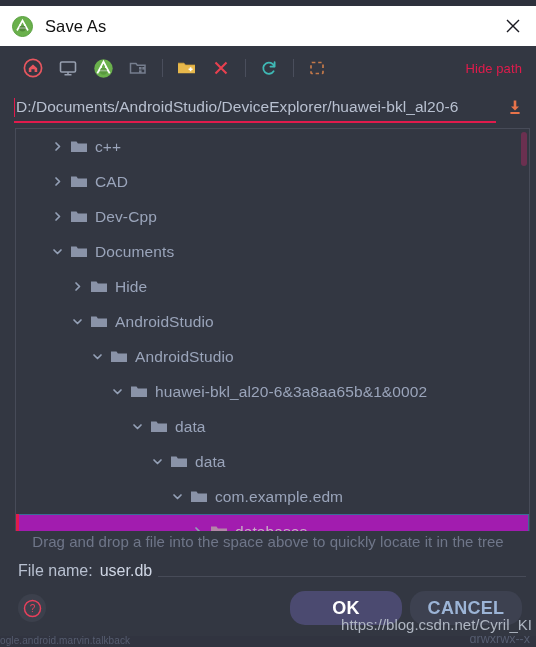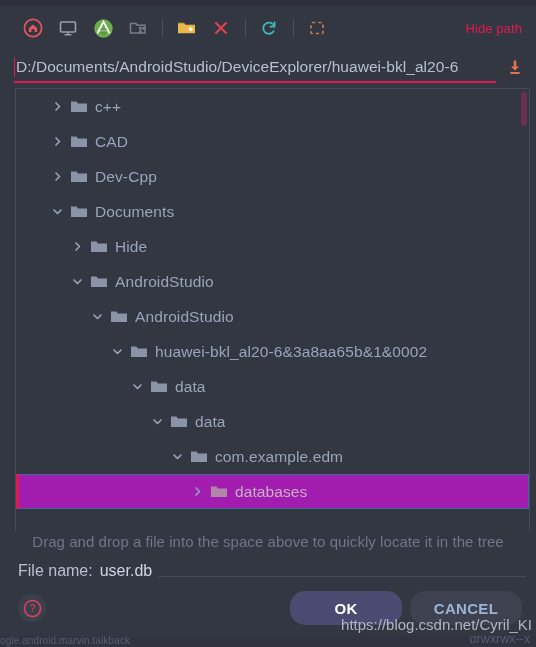--- a/index.html
+++ b/index.html
@@ -313,21 +313,21 @@
     cursor: pointer;
     flex: 0 0 auto;
   }
   .footer-spacer { flex: 1 1 auto; }
   .btn {
     min-width: 84px;
     height: 34px;
     display: flex;
     align-items: center;
     justify-content: center;
-    font-size: 15px;
+    font-size: 18px;
     font-weight: bold;
     cursor: pointer;
     letter-spacing: 0.3px;
     padding: 0 14px;
     border-radius: 15px;
   }
   .btn-ok {
     background: #4b4a70;
     color: #ffffff;
     margin-right: 8px;
@@ -350,20 +350,39 @@
 <body>
 
 <div class="bg-window">
   <div class="bg-strip-top"></div>
   <div class="bg-text-left">ogle.android.marvin.talkback</div>
   <div class="bg-text-right">drwxrwx--x</div>
 </div>
 
 <div class="dialog">
 
+  <div class="titlebar">
+    <span class="app-icon">
+      <svg width="21" height="21" viewBox="0 0 21 21">
+        <circle cx="10.5" cy="10.5" r="10" fill="#6ab04c"></circle>
+        <circle cx="10.5" cy="10.5" r="10" fill="none" stroke="#58a03f" stroke-width="1"></circle>
+        <path d="M5 14.5 L10.5 4.5 L16 14.5" fill="none" stroke="#ffffff" stroke-width="1.6"></path>
+        <path d="M6 12 L15 12" stroke="#ffffff" stroke-width="1.4"></path>
+        <circle cx="8.3" cy="9" r="0.9" fill="#ffffff"></circle>
+        <circle cx="12.7" cy="9" r="0.9" fill="#ffffff"></circle>
+        <ellipse cx="10.5" cy="12.6" rx="3.3" ry="3" fill="#3d6b2a" opacity="0.55"></ellipse>
+      </svg>
+    </span>
+    <span class="title-text">Save As</span>
+    <span class="close-btn">
+      <svg width="16" height="16" viewBox="0 0 16 16">
+        <path d="M2 2 L14 14 M14 2 L2 14" stroke="#1a1a22" stroke-width="1.4" fill="none"></path>
+      </svg>
+    </span>
+  </div>
 
   <div class="dialog-body">
 
     <div class="toolbar">
 
       <span class="tb-btn">
         <svg width="20" height="20" viewBox="0 0 20 20">
           <circle cx="10" cy="10" r="8.6" fill="none" stroke="#e8565f" stroke-width="1.7"></circle>
           <path d="M5.8 10.2 L10 6.4 L14.2 10.2 L14.2 14 L11.6 14 L11.6 11.2 L8.4 11.2 L8.4 14 L5.8 14 Z" fill="#e8565f"></path>
         </svg>

